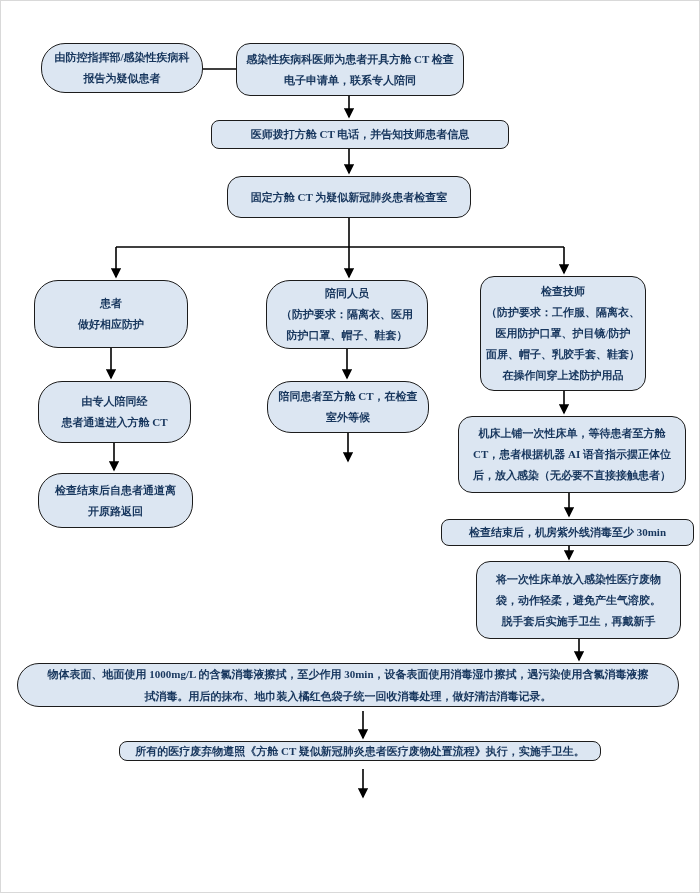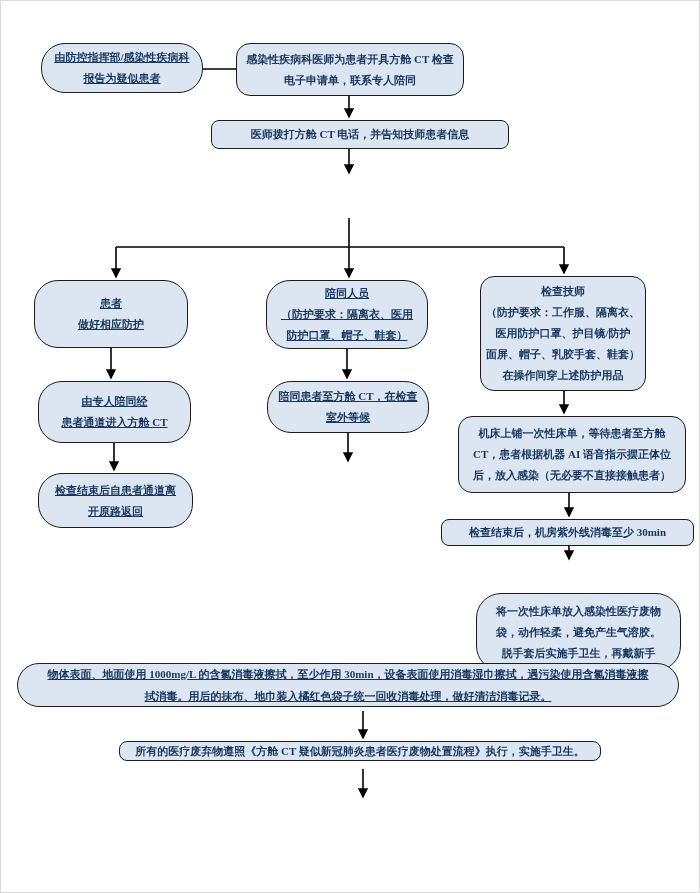--- a/index.html
+++ b/index.html
@@ -39,21 +39,21 @@
     font-weight:bold;
     line-height:21px;
     display:flex;
     align-items:center;
     justify-content:center;
     text-align:center;
     white-space:pre-line;
     padding:1px 4px;
   }
   .r8{border-radius:8px;}
-  .r12{border-radius:24px;text-decoration:underline;}
+  .r12{border-radius:24px;}
   .r14{border-radius:14px;}
   .wide{line-height:22px;padding:1px 6px;}
 </style>
 </head>
 <body>
 
 <div class="canvas">
 
   <svg class="connectors" viewBox="0 0 700 893" xmlns="http://www.w3.org/2000/svg">
     <defs>
@@ -90,20 +90,21 @@
   </svg>
 
   <div class="node r12" style="left:40px;top:42px;width:162px;height:50px;">由防控指挥部/感染性疾病科
 报告为疑似患者</div>
 
   <div class="node r14" style="left:235px;top:42px;width:228px;height:53px;">感染性疾病科医师为患者开具方舱 CT 检查
 电子申请单，联系专人陪同</div>
 
   <div class="node r8" style="left:210px;top:119px;width:298px;height:29px;">医师拨打方舱 CT 电话，并告知技师患者信息</div>
 
+  <div class="node r14" style="left:226px;top:175px;width:244px;height:42px;">固定方舱 CT 为疑似新冠肺炎患者检查室</div>
 
   <div class="node r12" style="left:33px;top:279px;width:154px;height:68px;">患者
 做好相应防护</div>
 
   <div class="node r12" style="left:37px;top:380px;width:153px;height:62px;">由专人陪同经
 患者通道进入方舱 CT</div>
 
   <div class="node r12" style="left:37px;top:472px;width:155px;height:55px;">检查结束后自患者通道离
 开原路返回</div>
 
@@ -120,21 +121,21 @@
 医用防护口罩、护目镜/防护
 面屏、帽子、乳胶手套、鞋套）
 在操作间穿上述防护用品</div>
 
   <div class="node r14" style="left:457px;top:415px;width:228px;height:77px;">机床上铺一次性床单，等待患者至方舱
 CT，患者根据机器 AI 语音指示摆正体位
 后，放入感染（无必要不直接接触患者）</div>
 
   <div class="node r8" style="left:440px;top:518px;width:253px;height:27px;">检查结束后，机房紫外线消毒至少 30min</div>
 
-  <div class="node r14" style="left:475px;top:592px;width:205px;height:78px;border-radius:25px;">将一次性床单放入感染性医疗废物
+  <div class="node r14" style="left:475px;top:560px;width:205px;height:78px;">将一次性床单放入感染性医疗废物
 袋，动作轻柔，避免产生气溶胶。
 脱手套后实施手卫生，再戴新手</div>
 
   <div class="node r12 wide" style="left:16px;top:662px;width:662px;height:44px;">物体表面、地面使用 1000mg/L 的含氯消毒液擦拭，至少作用 30min，设备表面使用消毒湿巾擦拭，遇污染使用含氯消毒液擦
 拭消毒。用后的抹布、地巾装入橘红色袋子统一回收消毒处理，做好清洁消毒记录。</div>
 
   <div class="node r8" style="left:118px;top:740px;width:482px;height:20px;">所有的医疗废弃物遵照《方舱 CT 疑似新冠肺炎患者医疗废物处置流程》执行，实施手卫生。</div>
 
 
 </div>

